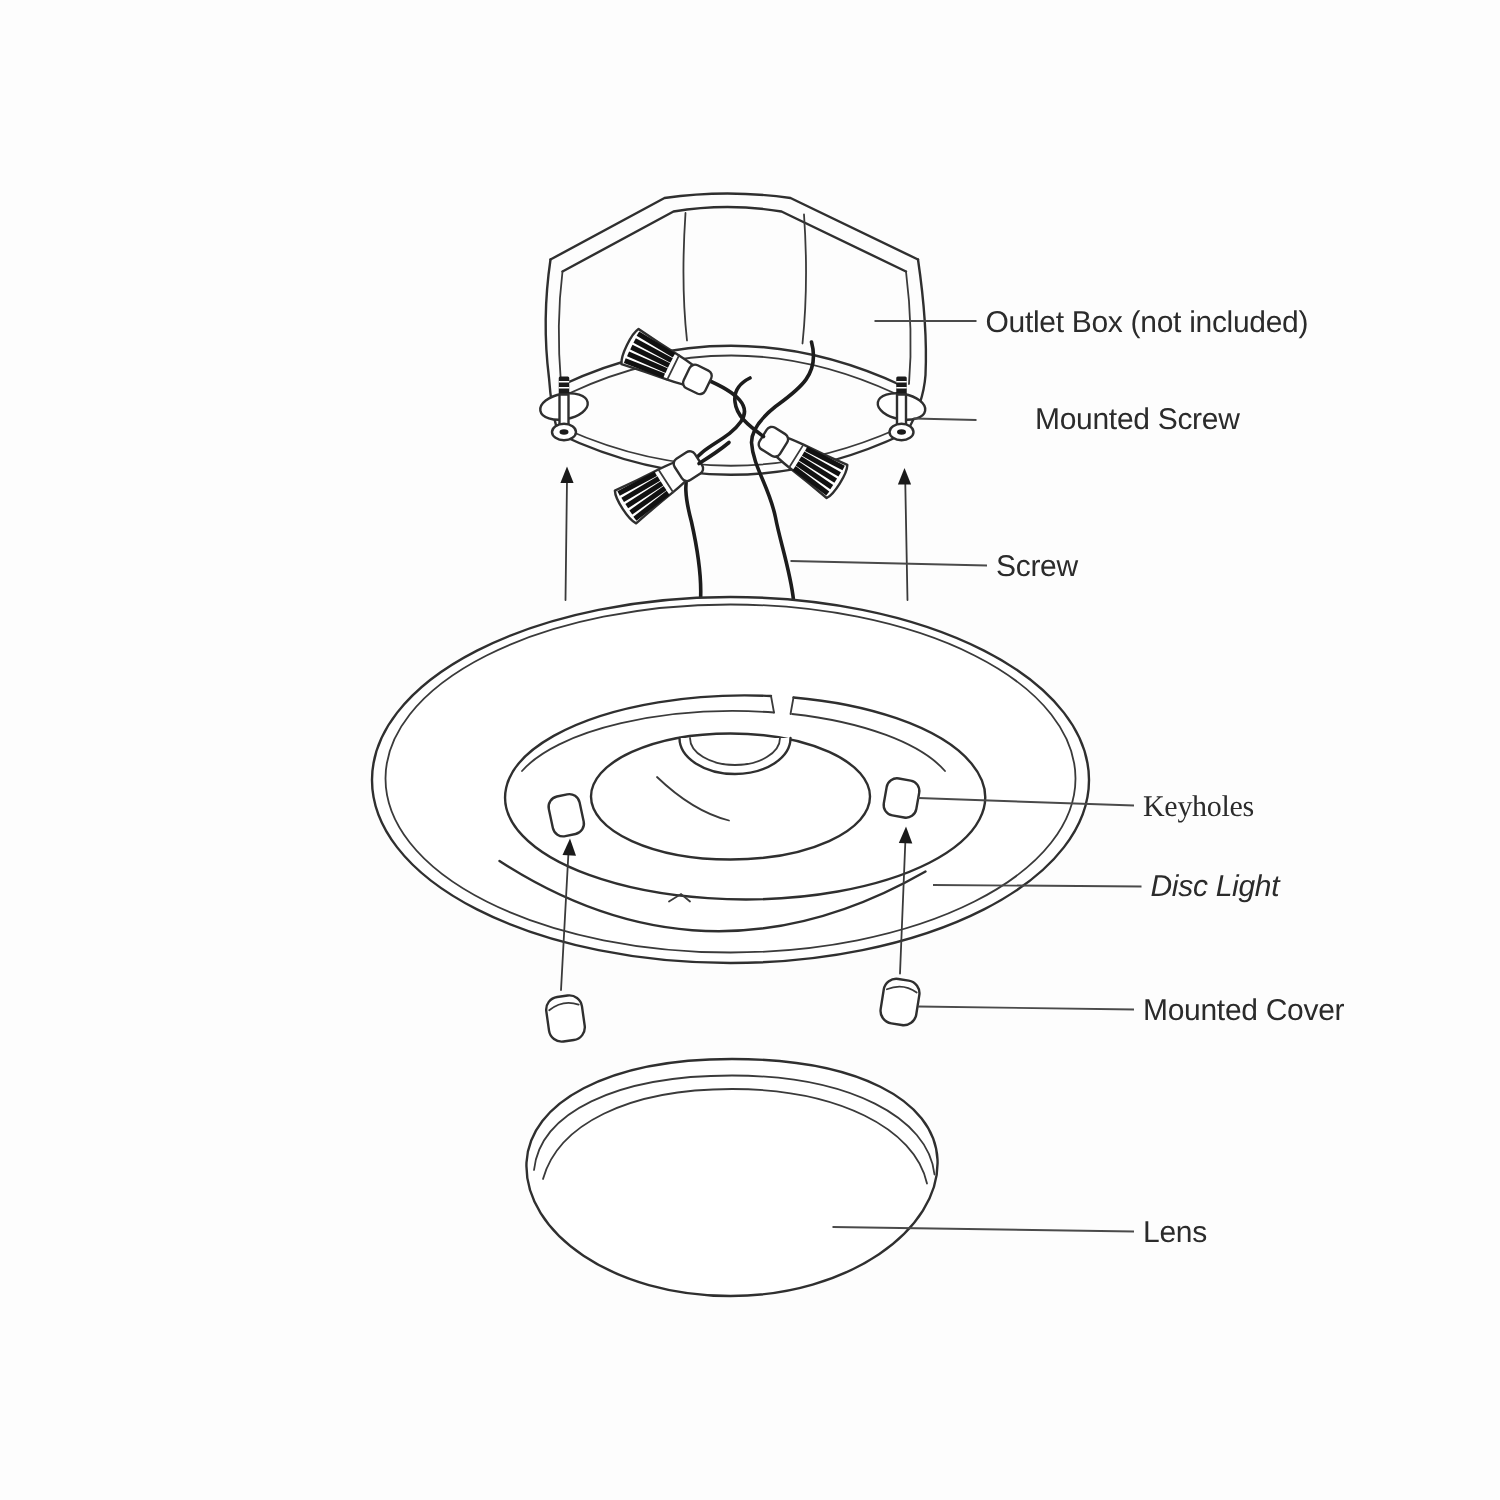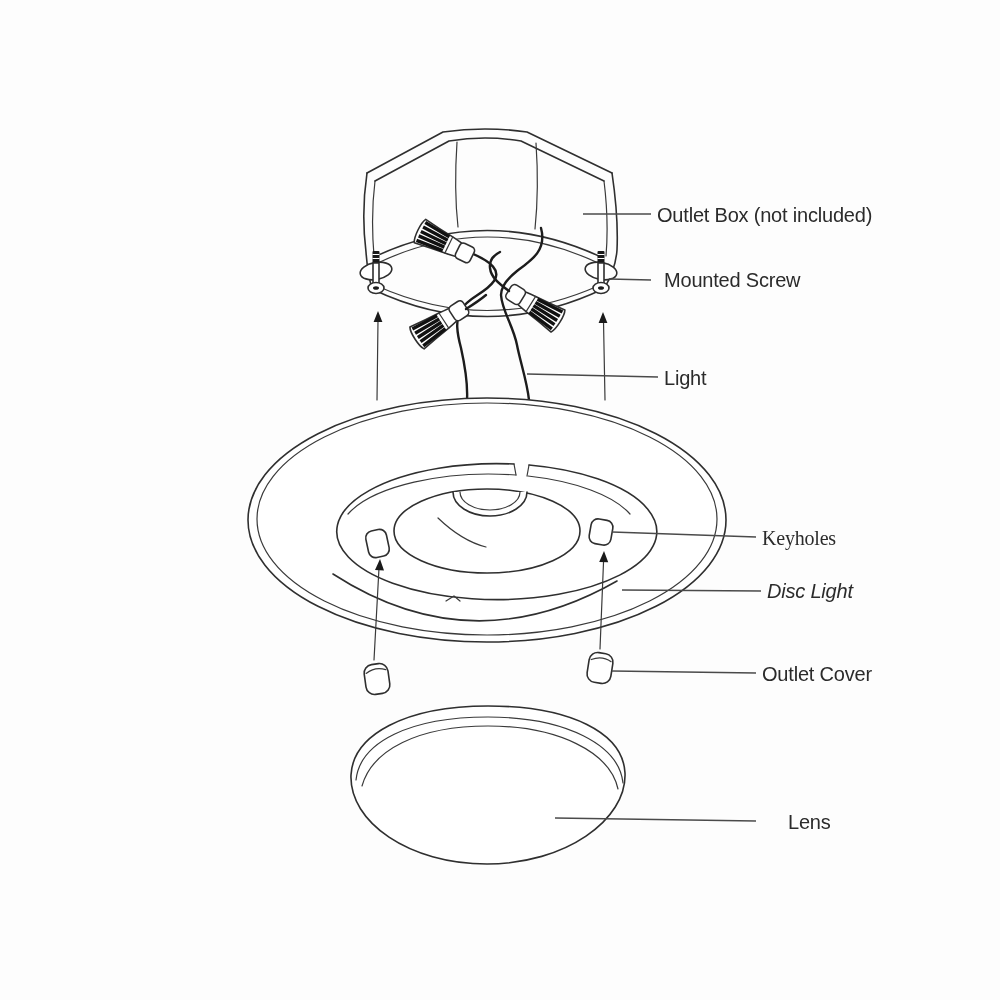--- a/index.html
+++ b/index.html
@@ -167,19 +167,19 @@
       <path class="leader" d="M 609,279 L 651,280"></path>
       <path class="leader" d="M 527,374 L 658,377"></path>
       <path class="leader" d="M 612,532 L 756,537"></path>
       <path class="leader" d="M 622,590 L 761,591"></path>
       <path class="leader" d="M 612,671 L 756,673"></path>
       <path class="leader" d="M 555,818 L 756,821"></path>
     </g>
   </svg>
 
   <div class="lbl" style="left:657px; top:203px;">Outlet Box (not included)</div>
-  <div class="lbl" style="left:664px; top:268px;text-align:center;">Mounted Screw</div>
-  <div class="lbl" style="left:664px; top:366px;">Light</div>
+  <div class="lbl" style="left:690px; top:268px;text-align:center;">Mounted Screw</div>
+  <div class="lbl" style="left:664px; top:366px;">Screw</div>
   <div class="lbl" style="left:762px; top:526px;font-family:Liberation Serif, serif;">Keyholes</div>
   <div class="lbl" style="left:767px; top:579px;font-style:italic;">Disc Light</div>
-  <div class="lbl" style="left:762px; top:662px;">Outlet Cover</div>
-  <div class="lbl" style="left:788px; top:810px;">Lens</div>
+  <div class="lbl" style="left:762px; top:662px;">Mounted Cover</div>
+  <div class="lbl" style="left:762px; top:810px;">Lens</div>
 </div>
 
 </body></html>

